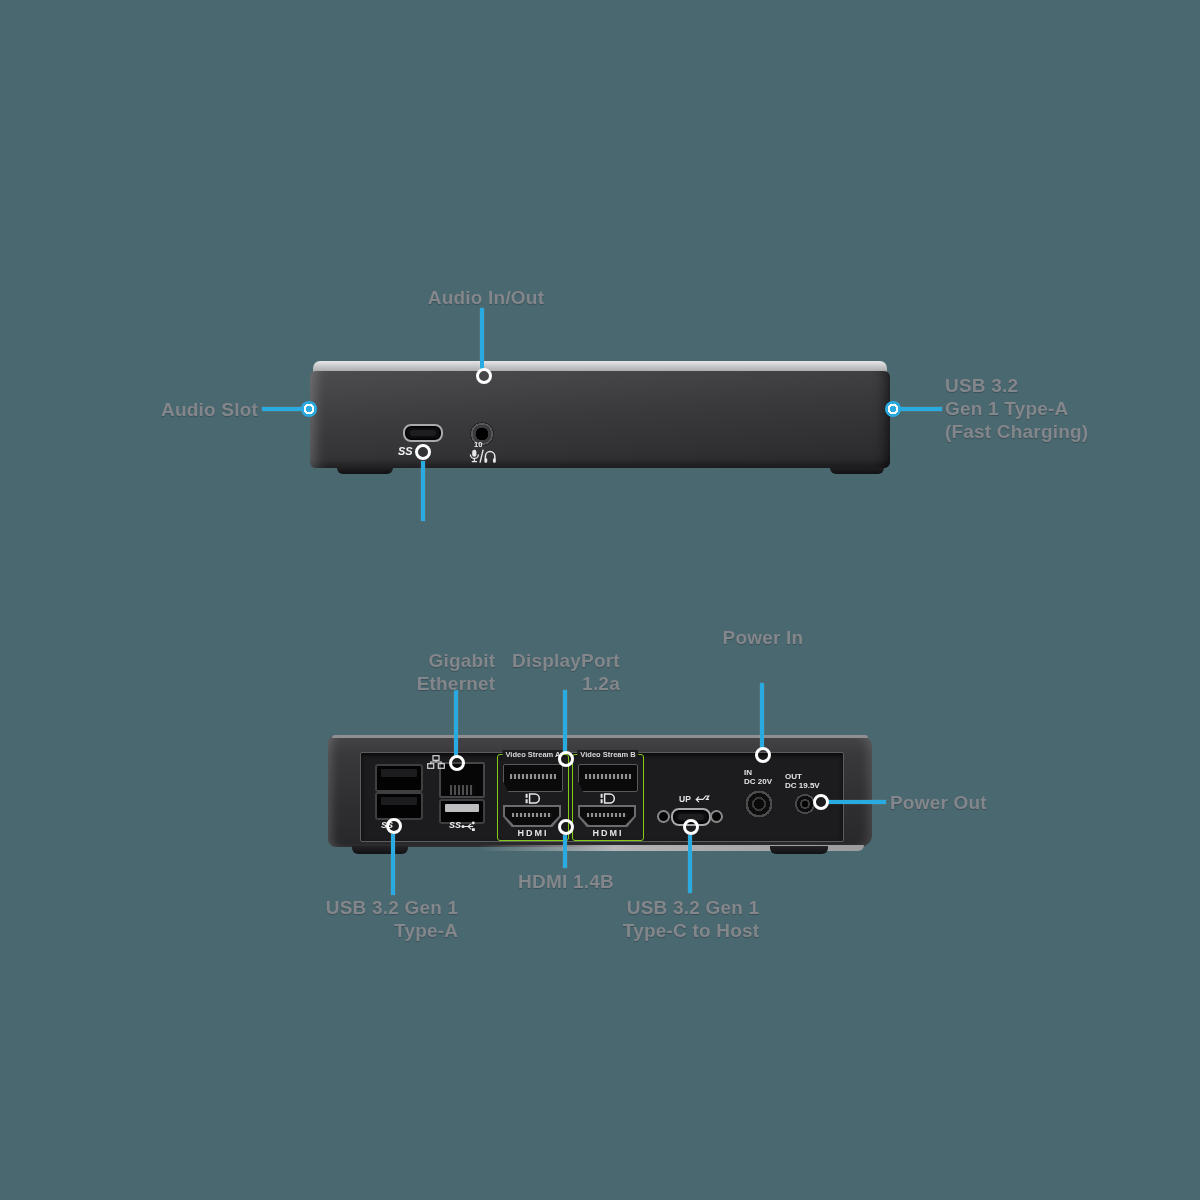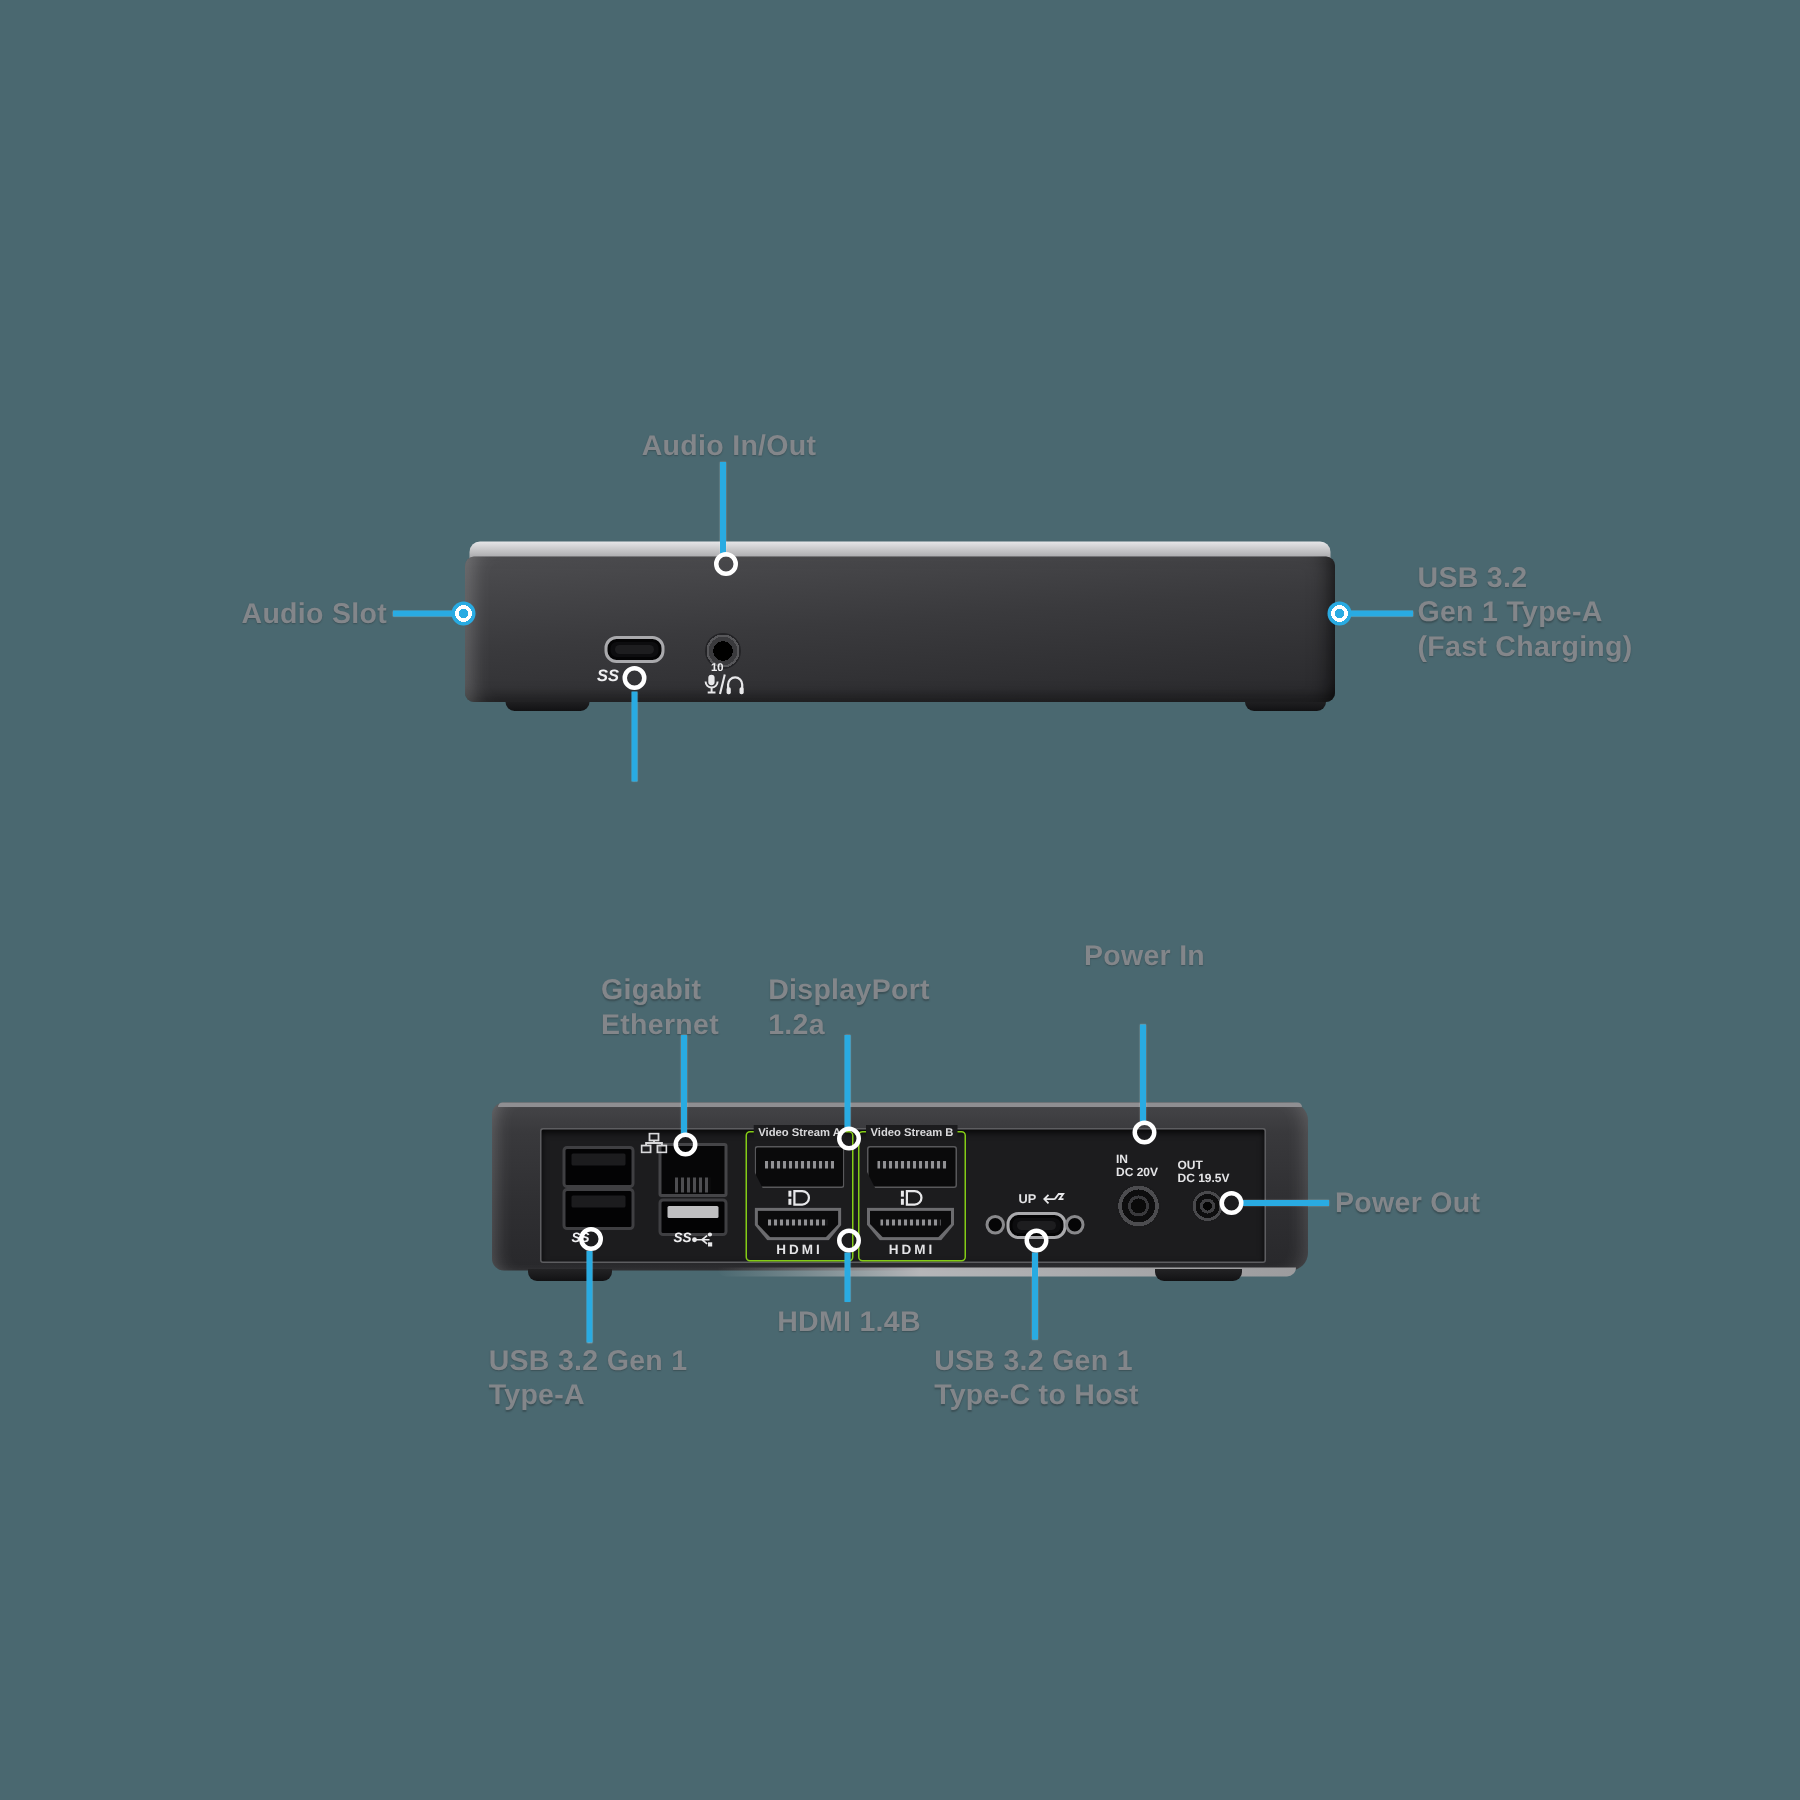--- a/index.html
+++ b/index.html
@@ -6,21 +6,21 @@
   .stage{position:relative;width:1200px;height:1200px;background:#4a6870;overflow:hidden;
          font-family:"Liberation Sans",sans-serif;}
 
   
   .cl{position:absolute;background:#29abe2;box-shadow:0 0 1px rgba(255,255,255,.55);}
   .ring{position:absolute;width:10px;height:10px;border:3px solid #fff;border-radius:50%;background:transparent;z-index:6;}
   .target{position:absolute;width:16px;height:16px;border-radius:50%;z-index:6;
           background:radial-gradient(circle,#29abe2 0 3px,#fff 3px 5.5px,#29abe2 5.5px 8px);}
   .lbl{position:absolute;color:#83868a;font-size:19px;line-height:23px;font-weight:bold;
        letter-spacing:.2px;text-shadow:0 1px 1px rgba(32,38,40,.35);white-space:nowrap;z-index:5;}
-  .ctr{transform:translateX(-50%);text-align:left;}
+  .ctr{transform:translateX(-50%);text-align:right;}
   .rt{text-align:right;}
 
   
   .front-dev{position:absolute;left:310px;top:361px;width:580px;height:107px;}
   .front-top{position:absolute;left:3px;right:3px;top:0;height:14px;border-radius:7px 7px 0 0;
              background:linear-gradient(#e6e6e8 0%,#c2c2c4 45%,#97979a 100%);}
   .front-face{position:absolute;left:0;right:0;top:10px;bottom:0;border-radius:6px;
               background:linear-gradient(176deg,#4d4d50 0%,#3a3a3d 45%,#29292c 100%);
               box-shadow:inset 12px 0 14px -9px rgba(255,255,255,.28),
                          inset -12px 0 14px -9px rgba(0,0,0,.65),
@@ -207,21 +207,21 @@
       <div class="barrel big" style="left:383px;top:36px;"></div>
 
       <div class="ptxt" style="left:424px;top:19px;font-size:8px;line-height:9px;">
         <div>OUT</div>
         <div>DC 19.5V</div>
       </div>
       <div class="barrel small" style="left:433px;top:40px;"></div>
     </div>
   </div>
 
-  <div class="lbl ctr" style="left:440px;top:649px;">
+  <div class="lbl ctr" style="left:456px;top:649px;">
     <div>Gigabit</div>
     <div>Ethernet</div>
   </div>
   <div class="cl" style="left:454px;top:690px;width:4px;height:66px;"></div>
   <div class="ring" style="left:449px;top:755px;"></div>
 
   <div class="lbl ctr" style="left:566px;top:649px;">
     <div>DisplayPort</div>
     <div>1.2a</div>
   </div>

